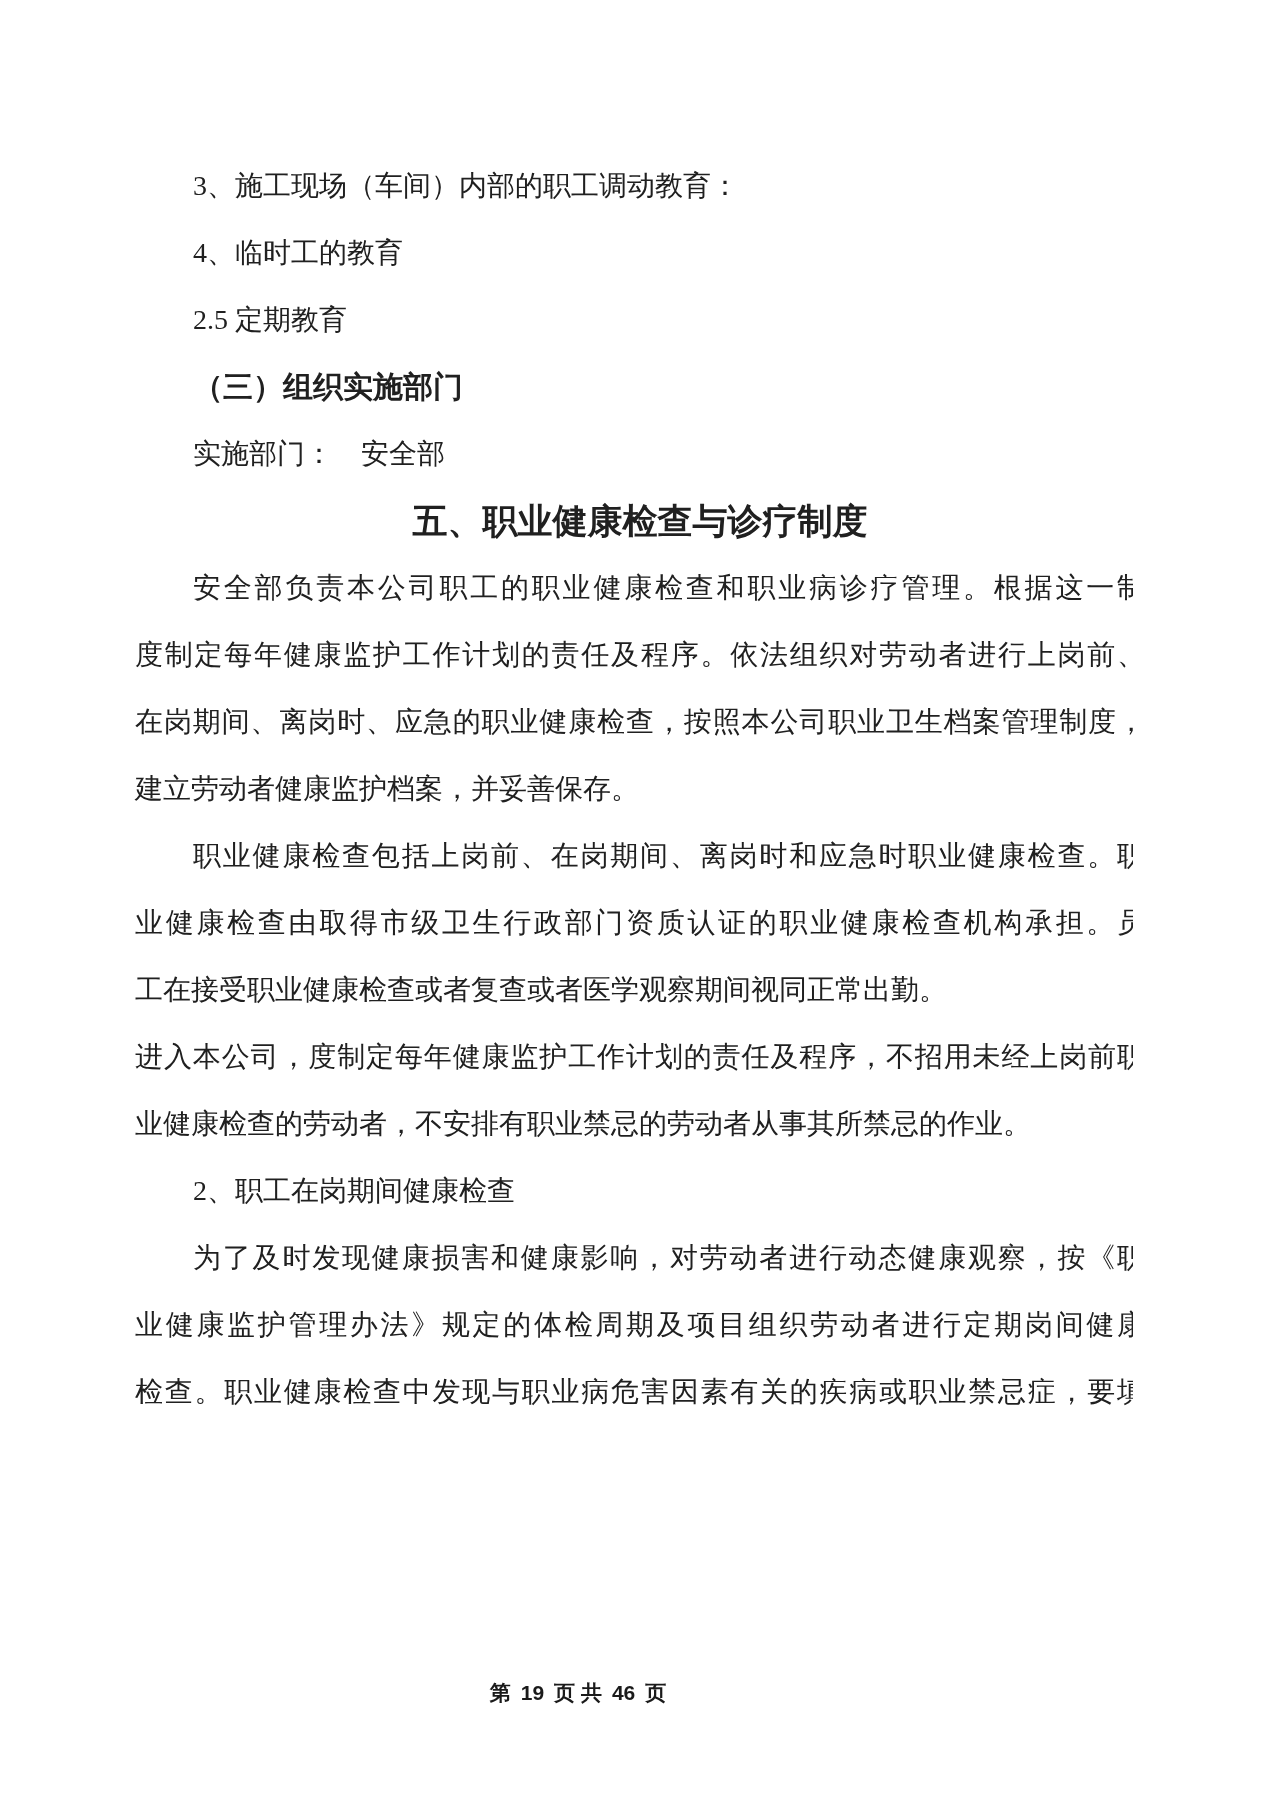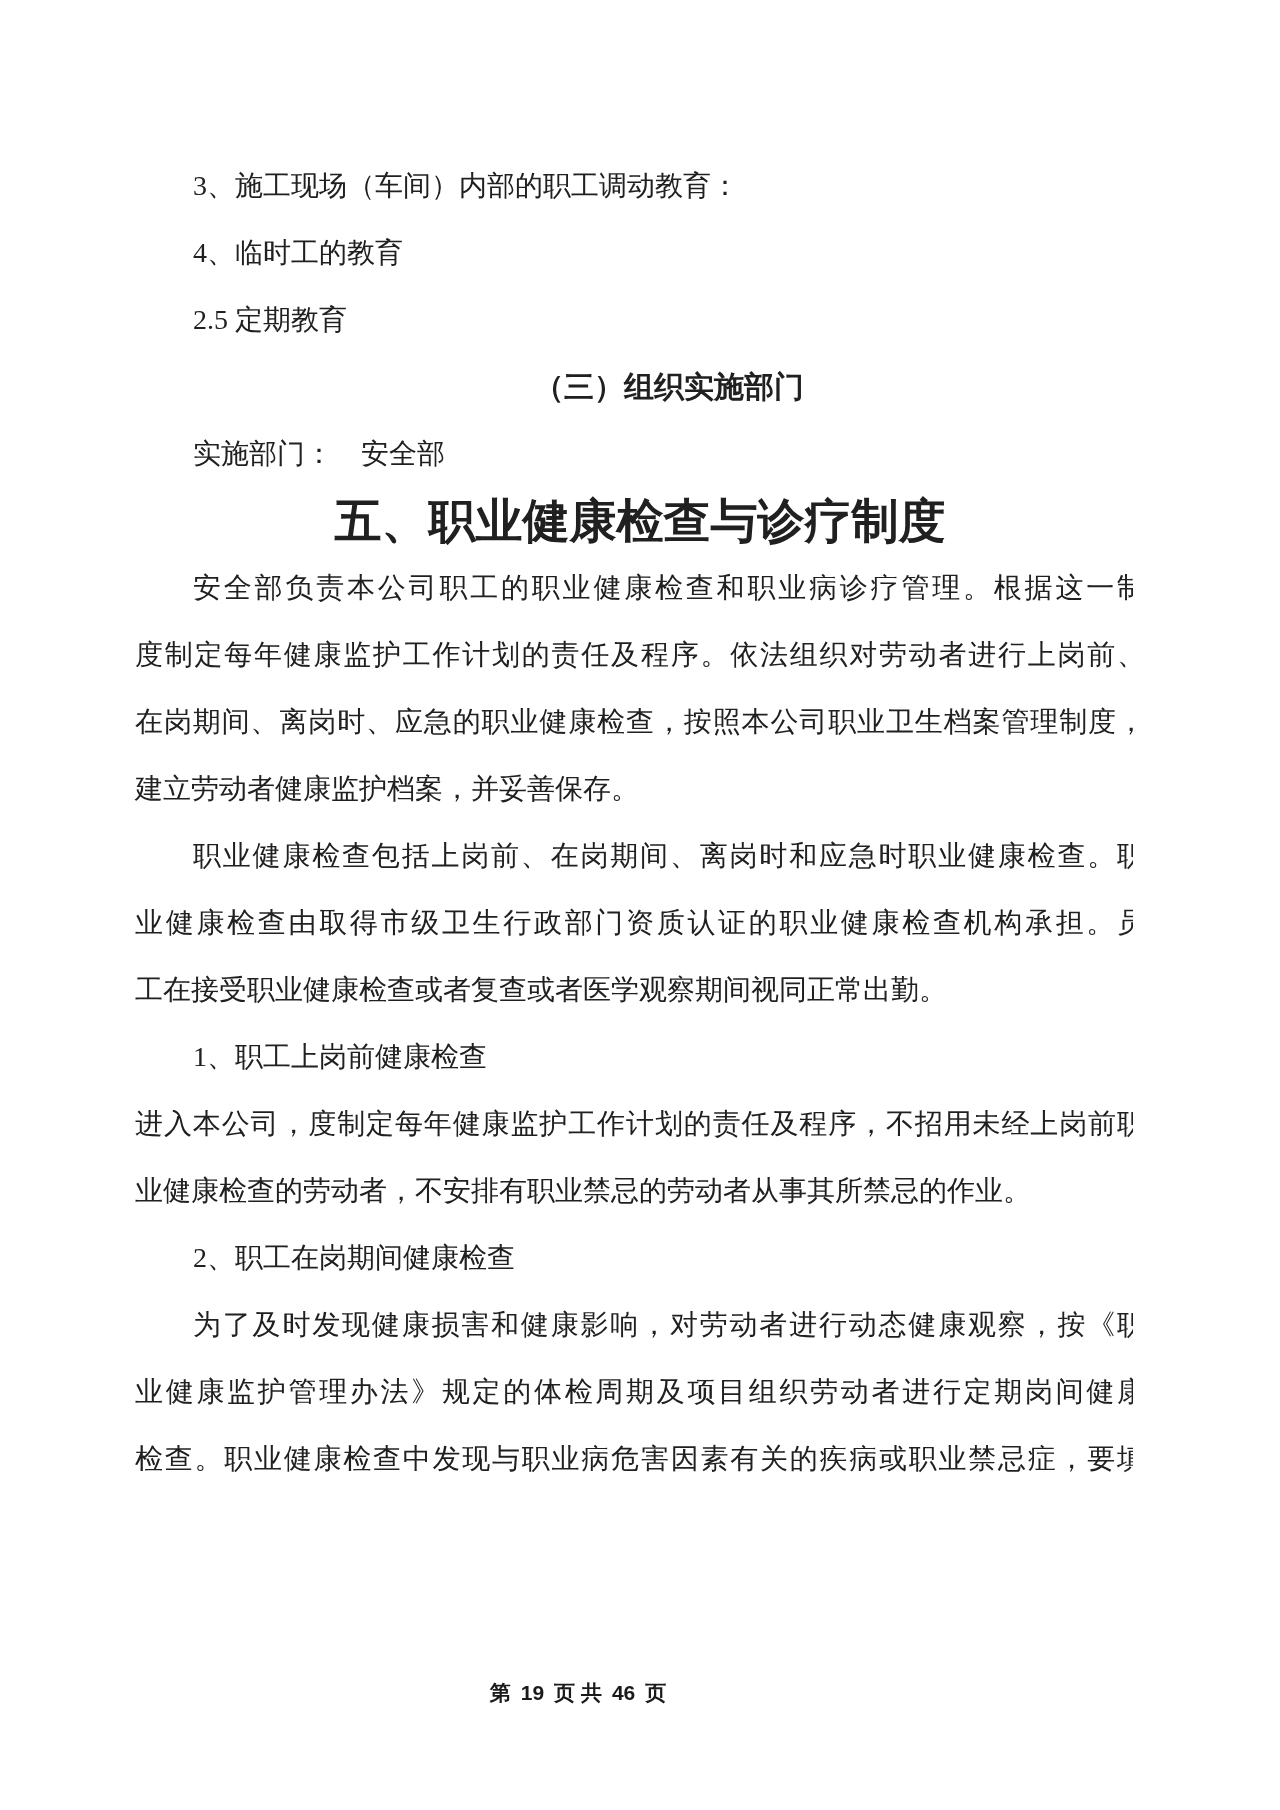--- a/index.html
+++ b/index.html
@@ -36,26 +36,25 @@
     white-space: normal;
     text-align: justify;
     text-align-last: justify;
     text-justify: inter-character;
     overflow: hidden;
   }
   .line.heading {
     font-family: "Liberation Sans", "DejaVu Sans", sans-serif;
     font-weight: 700;
     font-size: 30px;
-    text-align: center;
   }
   .line.title {
     font-family: "Liberation Sans", "DejaVu Sans", sans-serif;
     font-weight: 700;
-    font-size: 47px;
+    font-size: 35px;
     text-align: center;
     padding-left: 0;
   }
   .footer {
     position: absolute;
     top: 1680px;
     left: 578px;
     transform: translateX(-50%);
     display: flex;
     align-items: baseline;
@@ -79,21 +78,20 @@
     <div class="line indent heading">（三）组织实施部门</div>
     <div class="line indent">实施部门：　安全部</div>
     <div class="line title">五、职业健康检查与诊疗制度</div>
     <div class="line indent justify">安全部负责本公司职工的职业健康检查和职业病诊疗管理。根据这一制</div>
     <div class="line justify">度制定每年健康监护工作计划的责任及程序。依法组织对劳动者进行上岗前、</div>
     <div class="line justify">在岗期间、离岗时、应急的职业健康检查，按照本公司职业卫生档案管理制度，</div>
     <div class="line">建立劳动者健康监护档案，并妥善保存。</div>
     <div class="line indent justify">职业健康检查包括上岗前、在岗期间、离岗时和应急时职业健康检查。职</div>
     <div class="line justify">业健康检查由取得市级卫生行政部门资质认证的职业健康检查机构承担。员</div>
     <div class="line">工在接受职业健康检查或者复查或者医学观察期间视同正常出勤。</div>
-    <div class="line indent">1、职工上岗前健康检查</div>
     <div class="line justify">进入本公司，度制定每年健康监护工作计划的责任及程序，不招用未经上岗前职</div>
     <div class="line">业健康检查的劳动者，不安排有职业禁忌的劳动者从事其所禁忌的作业。</div>
     <div class="line indent">2、职工在岗期间健康检查</div>
     <div class="line indent justify">为了及时发现健康损害和健康影响，对劳动者进行动态健康观察，按《职</div>
     <div class="line justify">业健康监护管理办法》规定的体检周期及项目组织劳动者进行定期岗间健康</div>
     <div class="line justify">检查。职业健康检查中发现与职业病危害因素有关的疾病或职业禁忌症，要填</div>
   </div>
 
   <div class="footer">
     <span>第</span>

